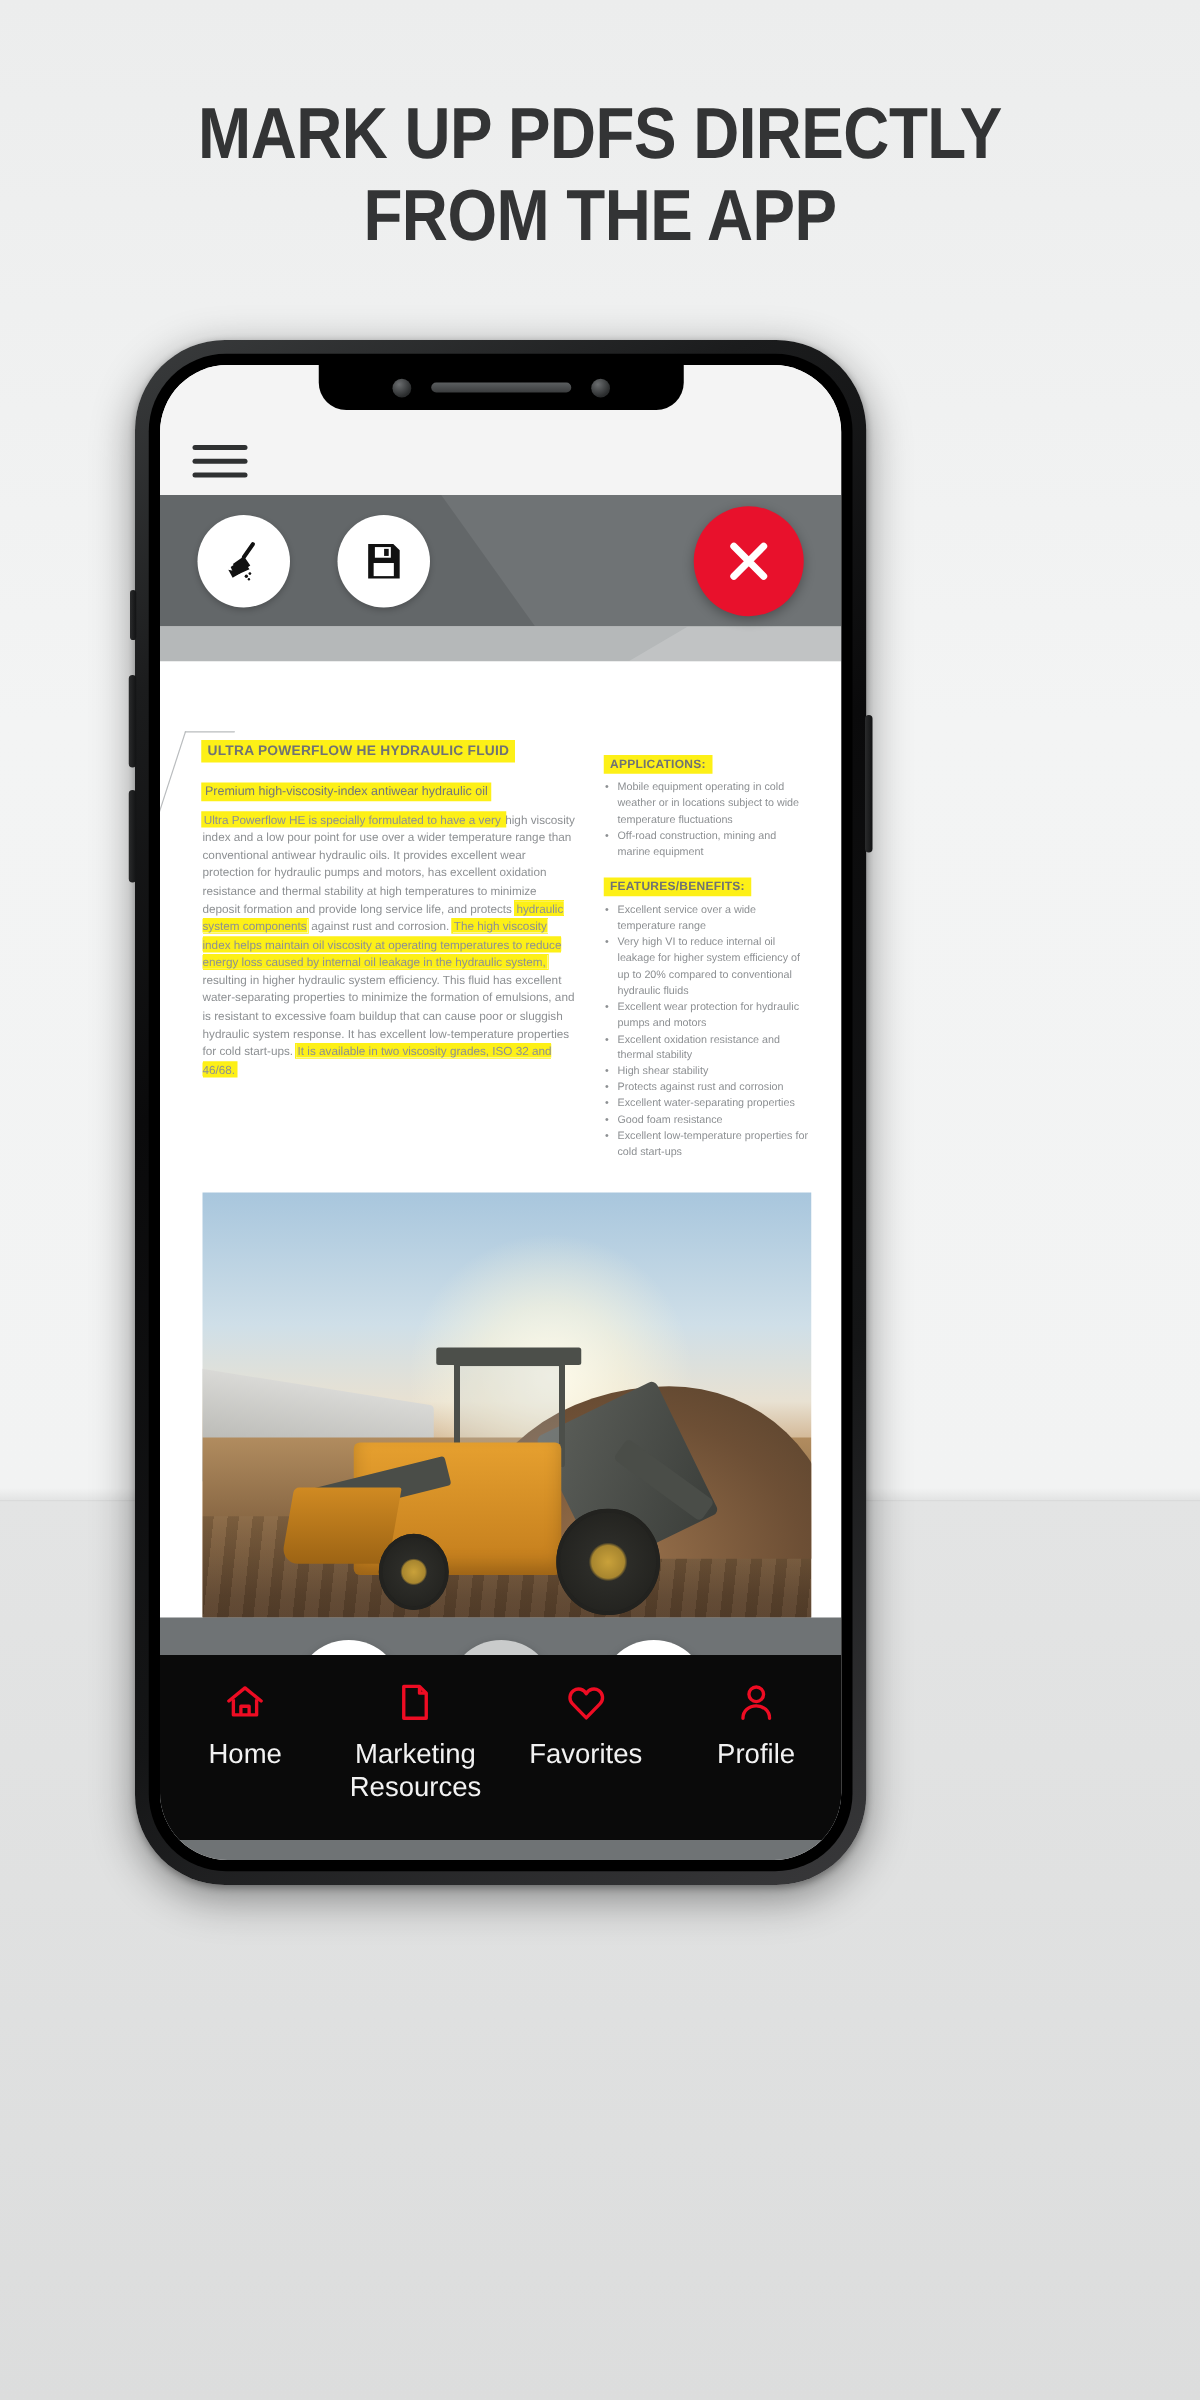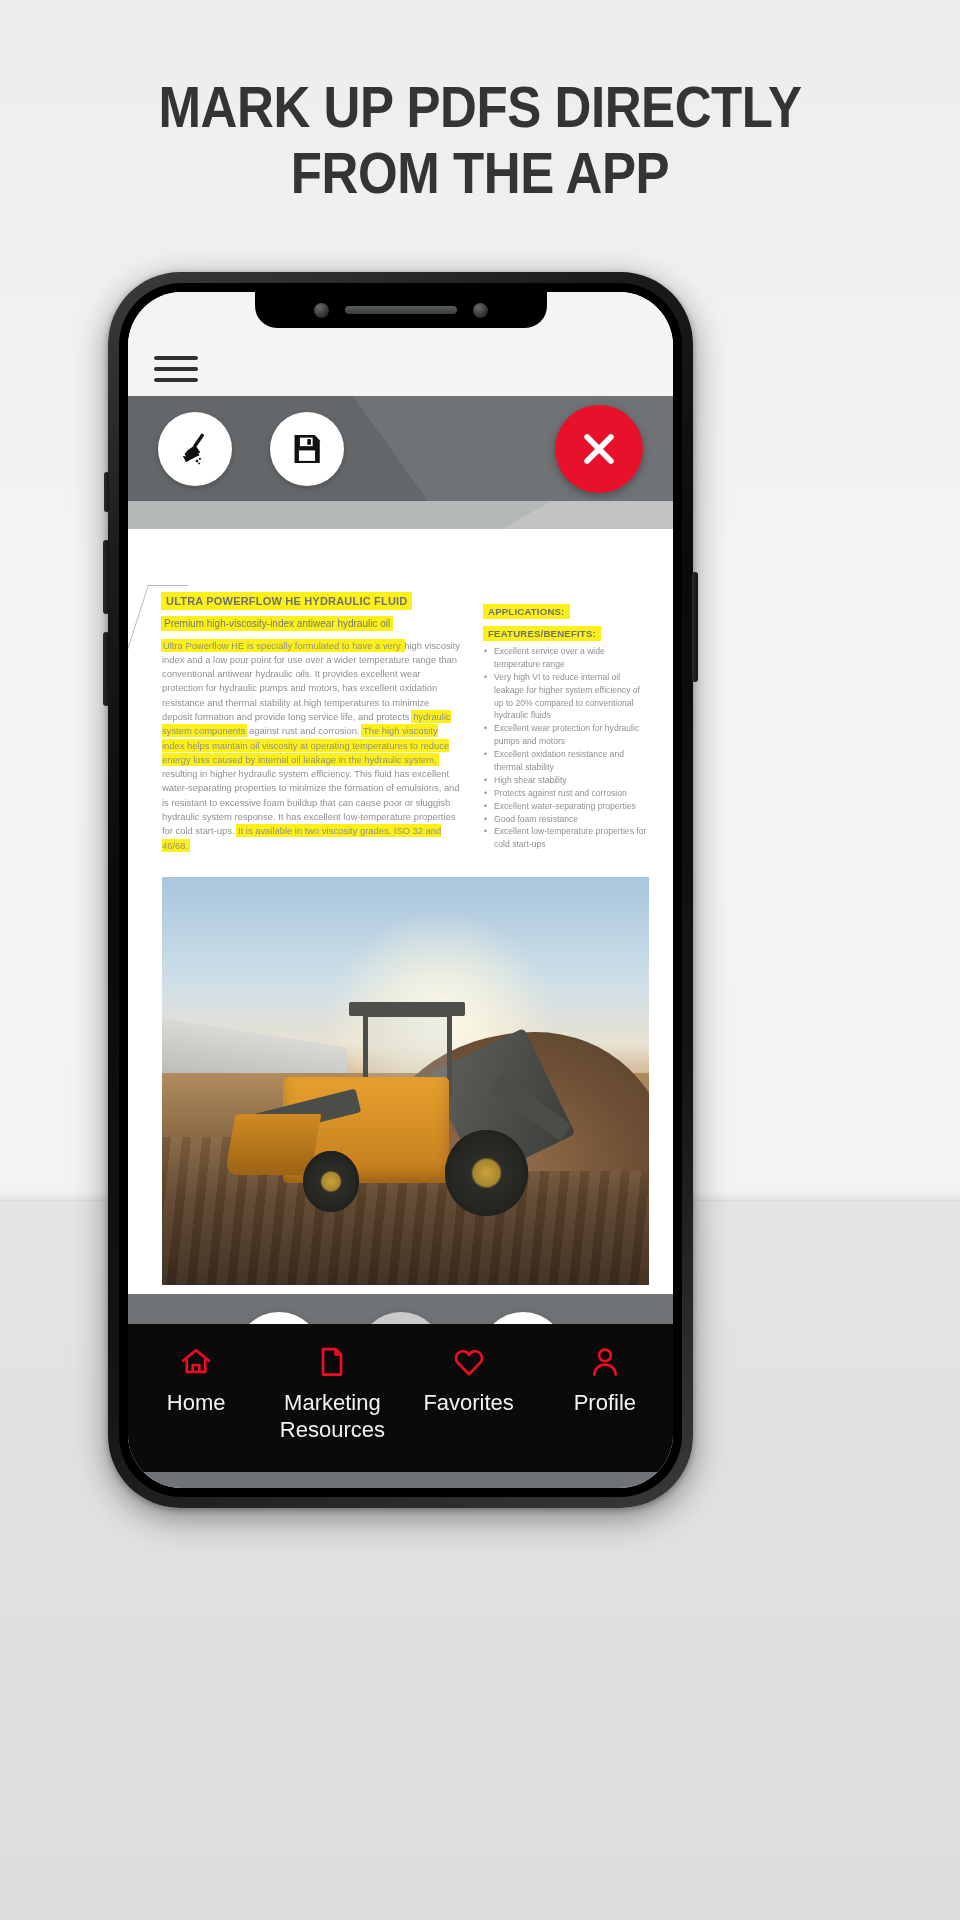--- a/index.html
+++ b/index.html
@@ -119,21 +119,21 @@
   .corner-rule{
     position:absolute; left:20px; top:-6px; width:40px; height:230px;
     border-left:1px solid #b9bcbe; border-top:1px solid #b9bcbe;
     transform:skewX(-18deg); transform-origin:top left; pointer-events:none;
   }
   .col-l{flex:0 0 300px;}
   .col-r{flex:1; padding-top:10px;}
   .hl{background:#fdf017; box-shadow:0 0 0 1px #fdf017;}
   .pdf-title{
     font-size:11px; font-weight:700; letter-spacing:.2px; color:#6f7274;
-    display:inline-block; padding:2px 4px; margin-bottom:4px;
+    display:inline-block; padding:2px 4px; margin-bottom:14px;
   }
   .pdf-lede{
     font-size:10px; font-weight:400; color:#74777a; line-height:1.45;
     display:inline; padding:1px 2px;
   }
   .pdf-body{font-size:9.4px; color:#8d9093; line-height:1.52; margin-top:7px; text-align:left;}
   .pdf-body span.hl{padding:0 1px;}
   .col-r h4{
     font-size:9.6px; font-weight:700; color:#6f7274; letter-spacing:.2px;
     display:inline-block; padding:1px 4px; margin:0 0 5px 0;
@@ -283,20 +283,24 @@
             <div class="corner-rule"></div>
 
             <div class="col-l">
               <div class="pdf-title hl">ULTRA POWERFLOW HE HYDRAULIC FLUID</div>
               <div><span class="pdf-lede hl">Premium high-viscosity-index antiwear hydraulic oil</span></div>
               <div class="pdf-body"><span class="hl">Ultra Powerflow HE is specially formulated to have a very </span><span>high viscosity index and a low pour point for use over a wider temperature range than conventional antiwear hydraulic oils. It provides excellent wear protection for hydraulic pumps and motors, has excellent oxidation resistance and thermal stability at high temperatures to minimize deposit formation and provide long service life, and protects </span><span class="hl">hydraulic system components</span><span> against rust and corrosion. </span><span class="hl">The high viscosity index helps maintain oil viscosity at operating temperatures to reduce energy loss caused by internal oil leakage in the hydraulic system,</span><span> resulting in higher hydraulic system efficiency. This fluid has excellent water-separating properties to minimize the formation of emulsions, and is resistant to excessive foam buildup that can cause poor or sluggish hydraulic system response. It has excellent low-temperature properties for cold start-ups. </span><span class="hl">It is available in two viscosity grades, ISO 32 and 46/68.</span></div>
             </div>
 
             <div class="col-r">
               <h4 class="hl">APPLICATIONS:</h4>
+              <ul>
+                  <li>Mobile equipment operating in cold weather or in locations subject to wide temperature fluctuations</li>
+                  <li>Off-road construction, mining and marine equipment</li>
+                </ul>
               <h4 class="hl">FEATURES/BENEFITS:</h4>
               <ul>
                   <li>Excellent service over a wide temperature range</li>
                   <li>Very high VI to reduce internal oil leakage for higher system efficiency of up to 20% compared to conventional hydraulic fluids</li>
                   <li>Excellent wear protection for hydraulic pumps and motors</li>
                   <li>Excellent oxidation resistance and thermal stability</li>
                   <li>High shear stability</li>
                   <li>Protects against rust and corrosion</li>
                   <li>Excellent water-separating properties</li>
                   <li>Good foam resistance</li>

